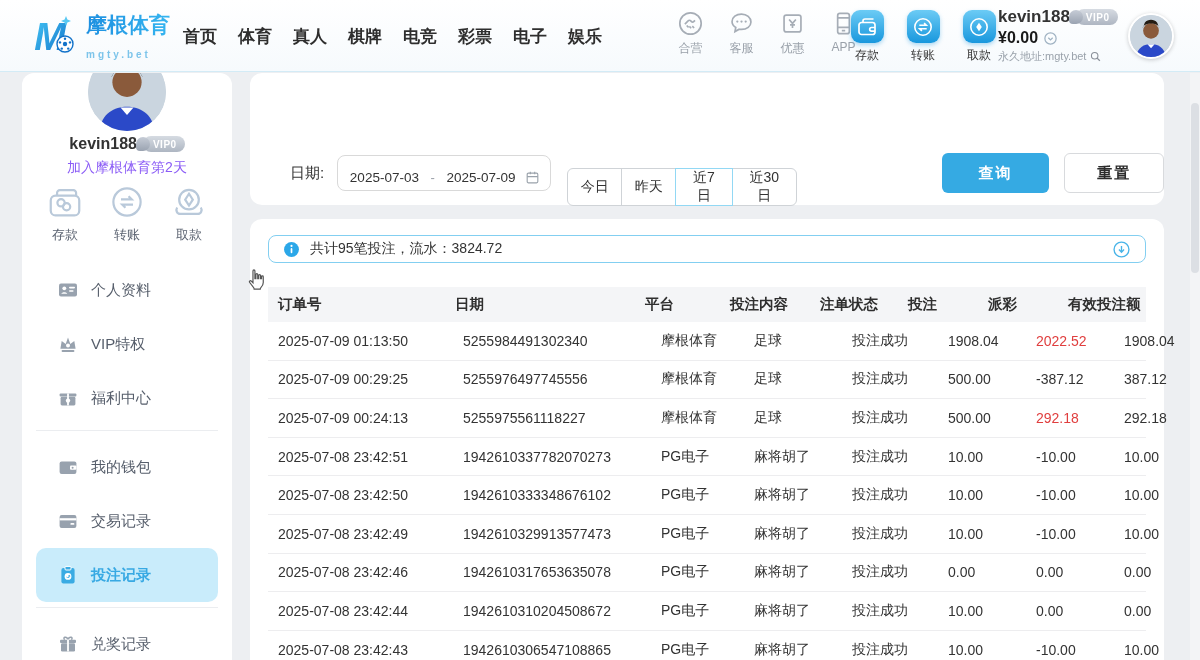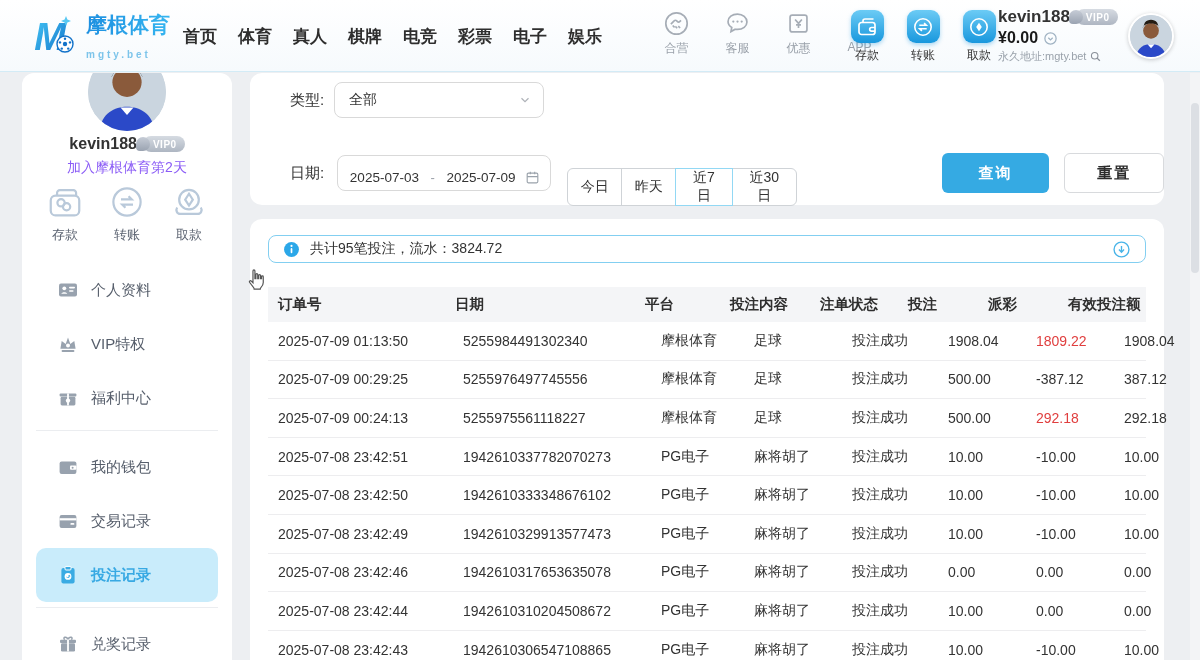--- a/index.html
+++ b/index.html
@@ -16,21 +16,21 @@
     background:linear-gradient(180deg,#ffffff,#f6fafd);
     border-bottom:1px solid #d3ebf6; z-index:20;
   }
   .logo { position:absolute; left:30px; top:11px; display:flex; align-items:center; gap:8px; }
   .logo-icon { width:48px; height:48px; }
   .logo-title { font-size:21px; font-weight:800; color:#1d8fe0;
     background:linear-gradient(90deg,#1d8fe0,#35b5f0); -webkit-background-clip:text; background-clip:text; -webkit-text-fill-color:transparent; }
   .logo-sub { font-size:10px; color:#7cc4ea; letter-spacing:3px; margin-top:10px; font-weight:700; }
   .main-nav { position:absolute; left:183px; top:0; height:72px; display:flex; align-items:center; gap:21px; }
   .nav-item { font-size:17px; font-weight:600; color:#2e2e2e; cursor:pointer; white-space:nowrap; }
-  .quick-links { position:absolute; left:656px; top:10px; display:flex; gap:20px; }
+  .quick-links { position:absolute; left:670px; top:10px; display:flex; gap:10px; }
   .quick-link { width:41px; display:flex; flex-direction:column; align-items:center; cursor:pointer; }
   .quick-link .qicon { width:27px; height:27px; }
   .quick-link .qlabel { font-size:12px; color:#99a0a9; margin-top:3px; }
   .wallet-actions { position:absolute; left:845px; top:10px; display:flex; gap:12px; }
   .wallet-action { width:44px; display:flex; flex-direction:column; align-items:center; cursor:pointer; }
   .wallet-action .wicon { width:33px; height:33px; border-radius:9px;
     background:linear-gradient(180deg,#6ccbf5,#1897dd); box-shadow:0 2px 4px rgba(30,150,220,.35);
     display:flex; align-items:center; justify-content:center; }
   .wallet-action .wicon svg { width:24px; height:24px; }
   .wallet-action .wlabel { font-size:12px; color:#333; margin-top:4px; }
@@ -382,29 +382,20 @@
             <rect x="9.1" y="5.8" width="1.8" height="11.6" fill="#fff"></rect>
             <path d="M10 5.2C8.2 1.8 4.4 3.4 6.6 5.8M10 5.2c1.8-3.4 5.6-1.8 3.4.6" fill="none" class="mstroke" stroke-width="1.5" stroke="#98a2ae"></path>
           </svg>
         </span>
         <span class="mlabel">兑奖记录</span>
       </div>
     </div>
 </aside>
 
 <section class="filter-card">
-  <div class="filter-row1">
-    <span class="f-label">类型:</span>
-    <div class="select-box">
-      <span class="select-value">全部</span>
-      <svg width="12" height="12" viewBox="0 0 24 24">
-        <path d="M5 8.5l7 7 7-7" fill="none" stroke="#aeb2b8" stroke-width="2.4"></path>
-      </svg>
-    </div>
-  </div>
   <div class="filter-row2">
     <span class="f-label">日期:</span>
     <div class="date-box">
       <span class="date-val">2025-07-03</span>
       <span class="date-sep">-</span>
       <span class="date-val">2025-07-09</span>
       <svg width="15" height="15" viewBox="0 0 24 24">
         <rect x="3.5" y="5" width="17" height="15.5" rx="2" fill="none" stroke="#9aa2ab" stroke-width="1.8"></rect>
         <path d="M3.5 10.5h17M8.5 2.8v4M15.5 2.8v4" fill="none" stroke="#9aa2ab" stroke-width="1.8"></path>
       </svg>
@@ -445,21 +436,21 @@
         <div class="th">有效投注额</div>
       </div>
     <div class="t-body">
         <div class="t-row">
           <div class="td">2025-07-09 01:13:50</div>
           <div class="td">5255984491302340</div>
           <div class="td">摩根体育</div>
           <div class="td">足球</div>
           <div class="td">投注成功</div>
           <div class="td">1908.04</div>
-          <div class="td red">1809.22</div>
+          <div class="td red">2022.52</div>
           <div class="td">1908.04</div>
         </div>
         <div class="t-row">
           <div class="td">2025-07-09 00:29:25</div>
           <div class="td">5255976497745556</div>
           <div class="td">摩根体育</div>
           <div class="td">足球</div>
           <div class="td">投注成功</div>
           <div class="td">500.00</div>
           <div class="td">-387.12</div>

